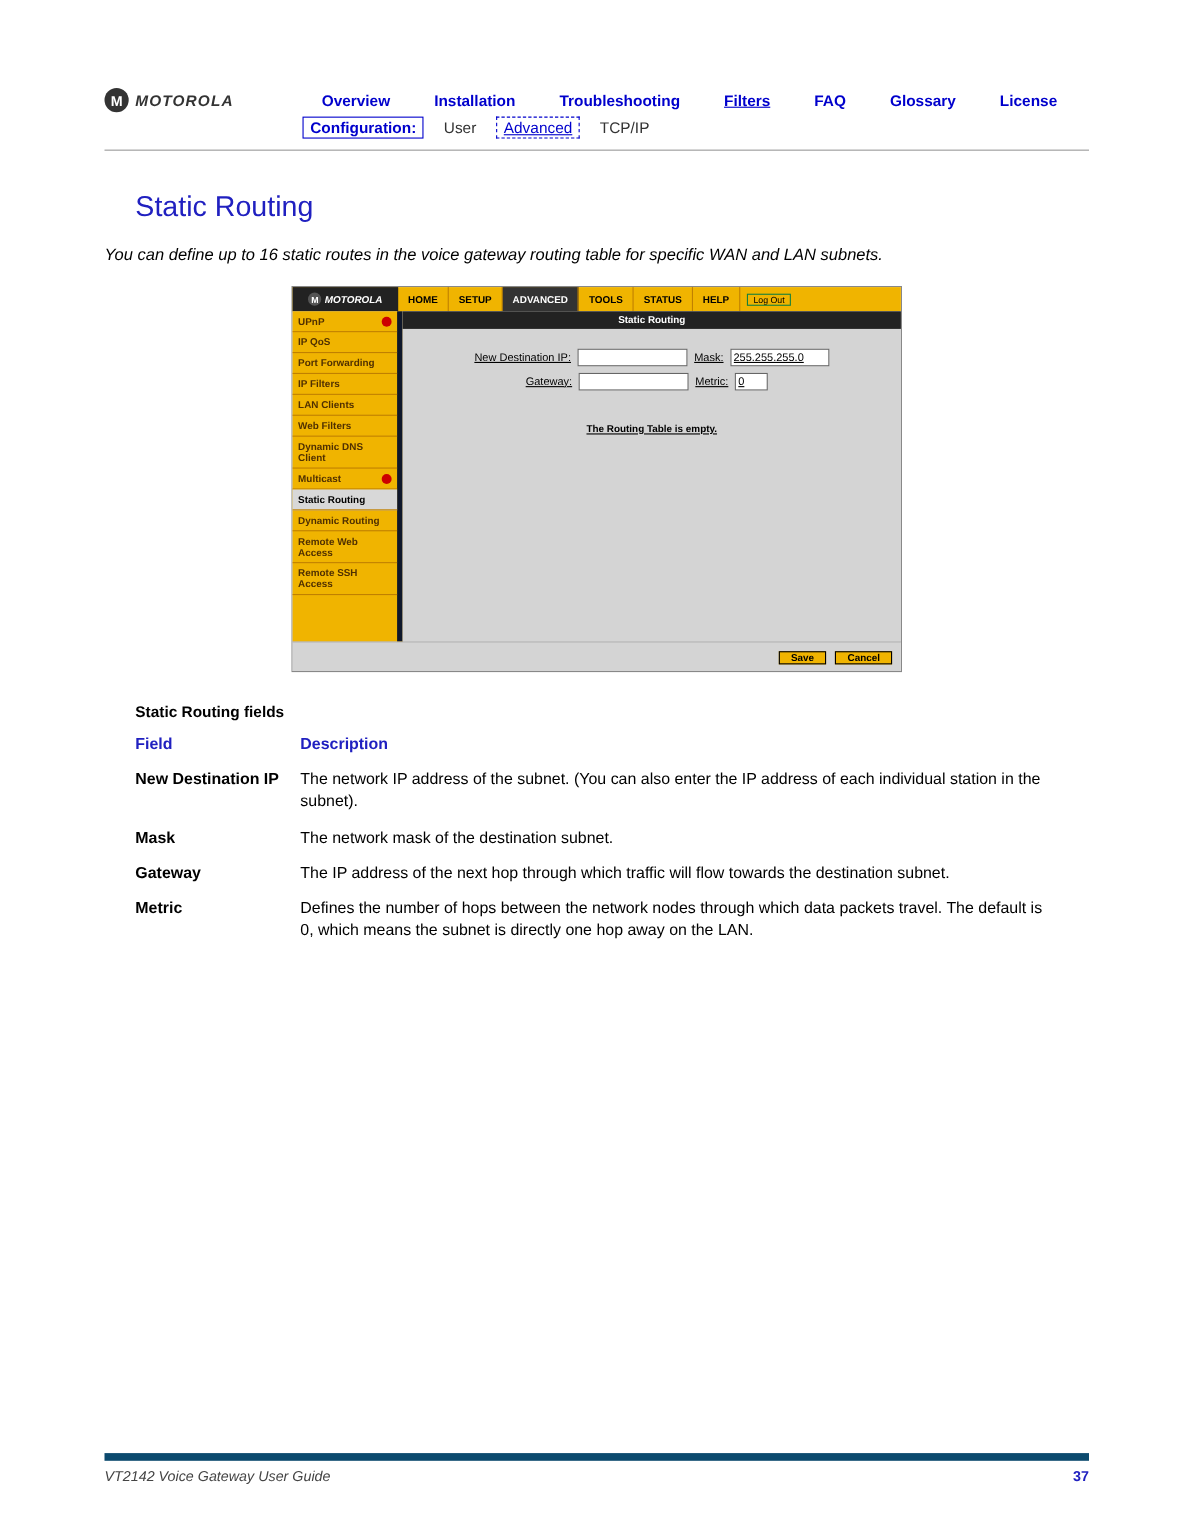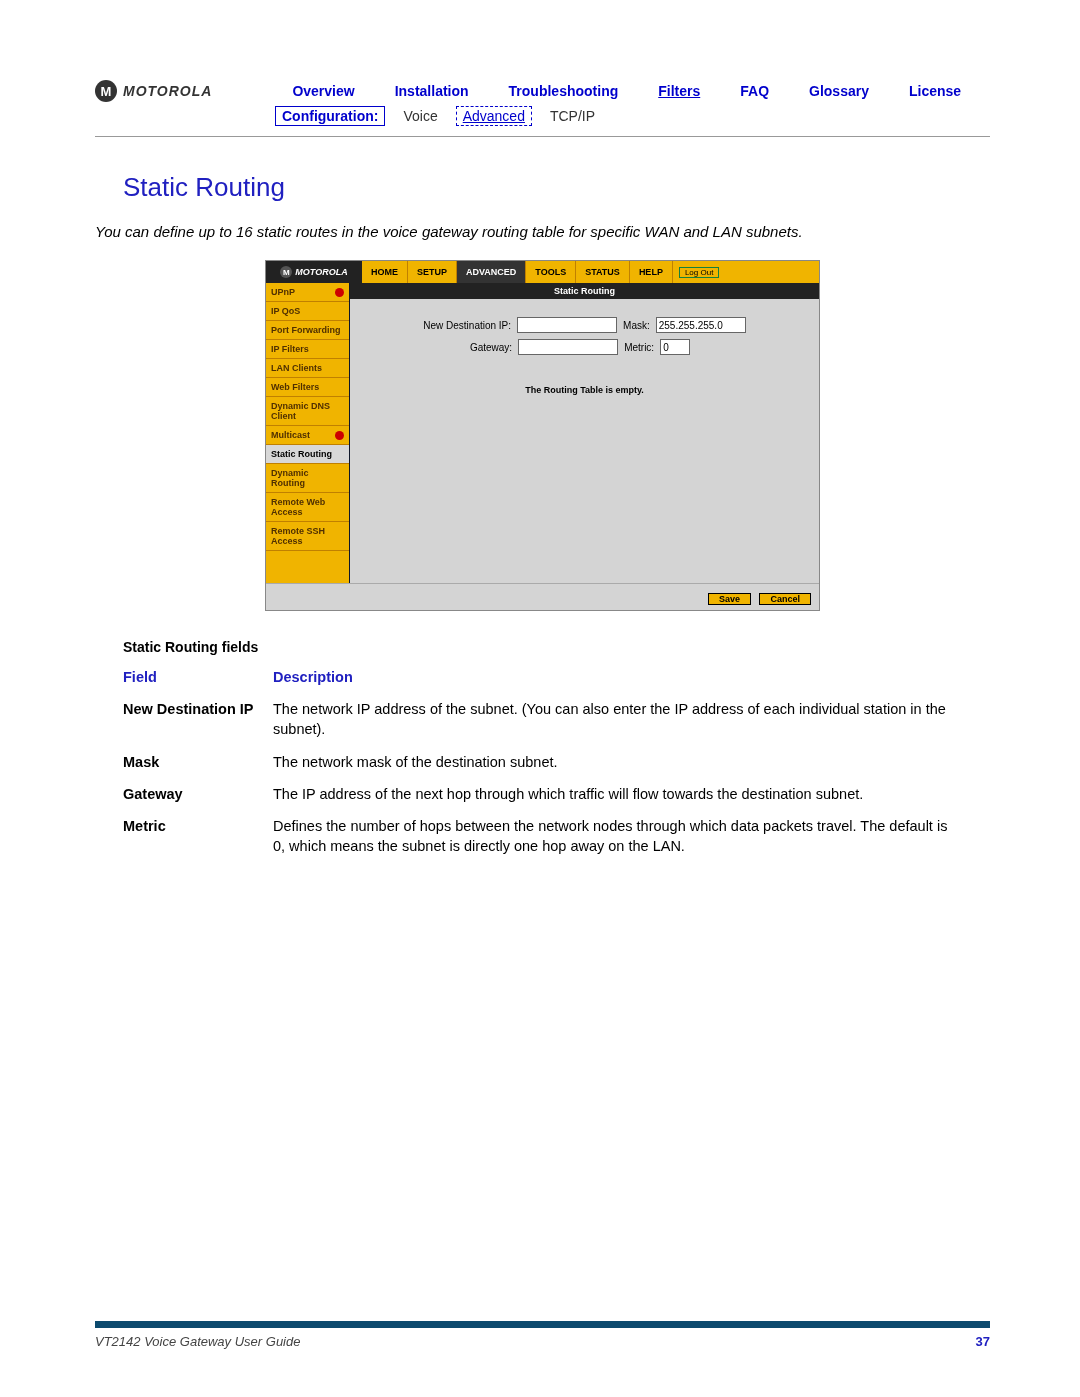--- a/index.html
+++ b/index.html
@@ -134,23 +134,23 @@
     margin-left: 6px;
     align-self: center;
     border: 1px solid #15803d;
     font-size: 8px;
     padding: 0 5px;
     background: #f0b400;
     cursor: pointer;
   }
   .shot-body { display: flex; background: #d0d0d0; min-height: 300px; }
   .sidebar {
-    width: 84px;
+    width: 100px;
     background: #f0b400;
-    border-right: 1px solid #0f172a;
+    border-right: 5px solid #0f172a;
     font-size: 9px;
   }
   .sidebar .item {
     padding: 4px 5px;
     border-bottom: 1px solid #c08000;
     color: #503000;
     font-weight: bold;
     cursor: pointer;
     display: flex;
     justify-content: space-between;
@@ -174,20 +174,21 @@
     color: #fff;
     font-size: 9px;
     font-weight: bold;
     text-align: center;
     padding: 3px 0;
   }
   .form-area {
     padding: 18px 10px 10px 10px;
     font-size: 10px;
     color: #000;
+    text-decoration: underline;
   }
   .frow {
     display: flex;
     justify-content: center;
     align-items: center;
     gap: 6px;
     margin-bottom: 6px;
   }
   .frow label { font-size: 10px; }
   .frow input {
@@ -279,21 +280,21 @@
     <a>Installation</a>
     <a>Troubleshooting</a>
     <a class="underline">Filters</a>
     <a>FAQ</a>
     <a>Glossary</a>
     <a>License</a>
   </div>
 </div>
 <div class="nav-sub">
   <span class="boxed">Configuration:</span>
-  <span class="plain">Voice</span>
+  <span class="plain">User</span>
   <span class="dashed">Advanced</span>
   <span class="tcp">TCP/IP</span>
 </div>
 <hr class="hdr">
 
 <h1 class="heading">Static Routing</h1>
 <p class="intro">You can define up to 16 static routes in the voice gateway routing table for specific WAN and LAN subnets.</p>
 
 <div class="shot">
   <div class="shot-top">

